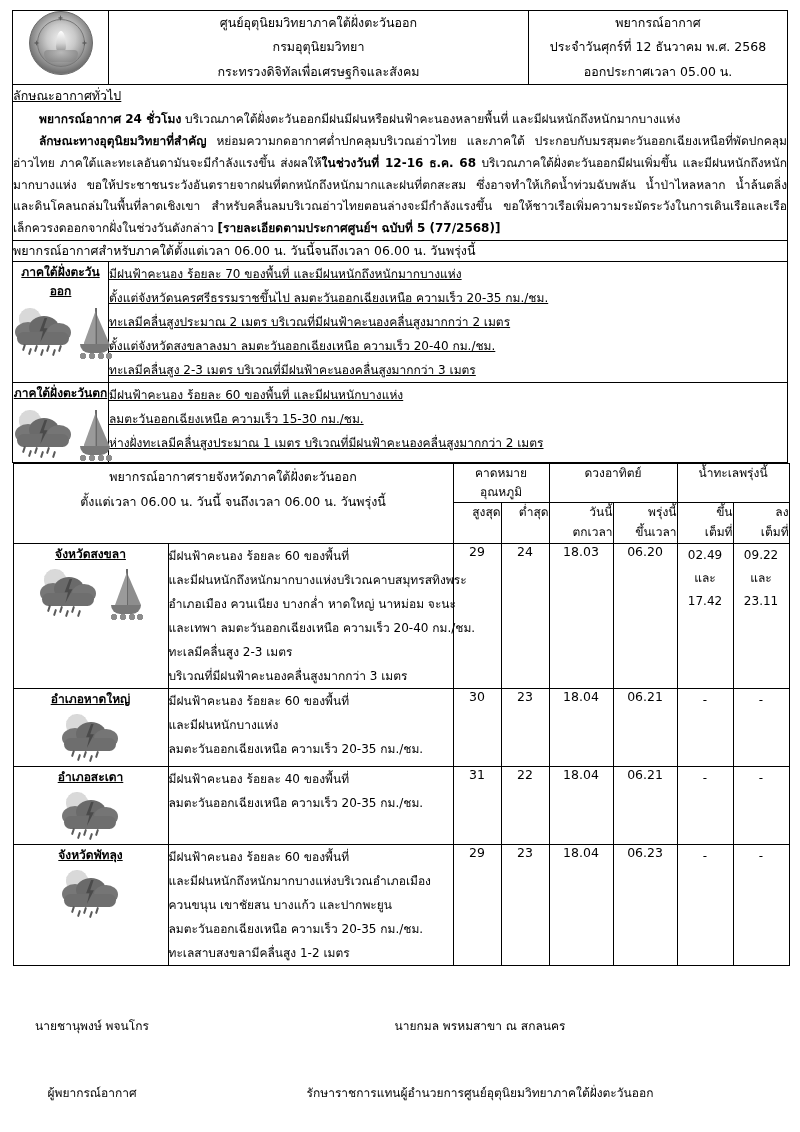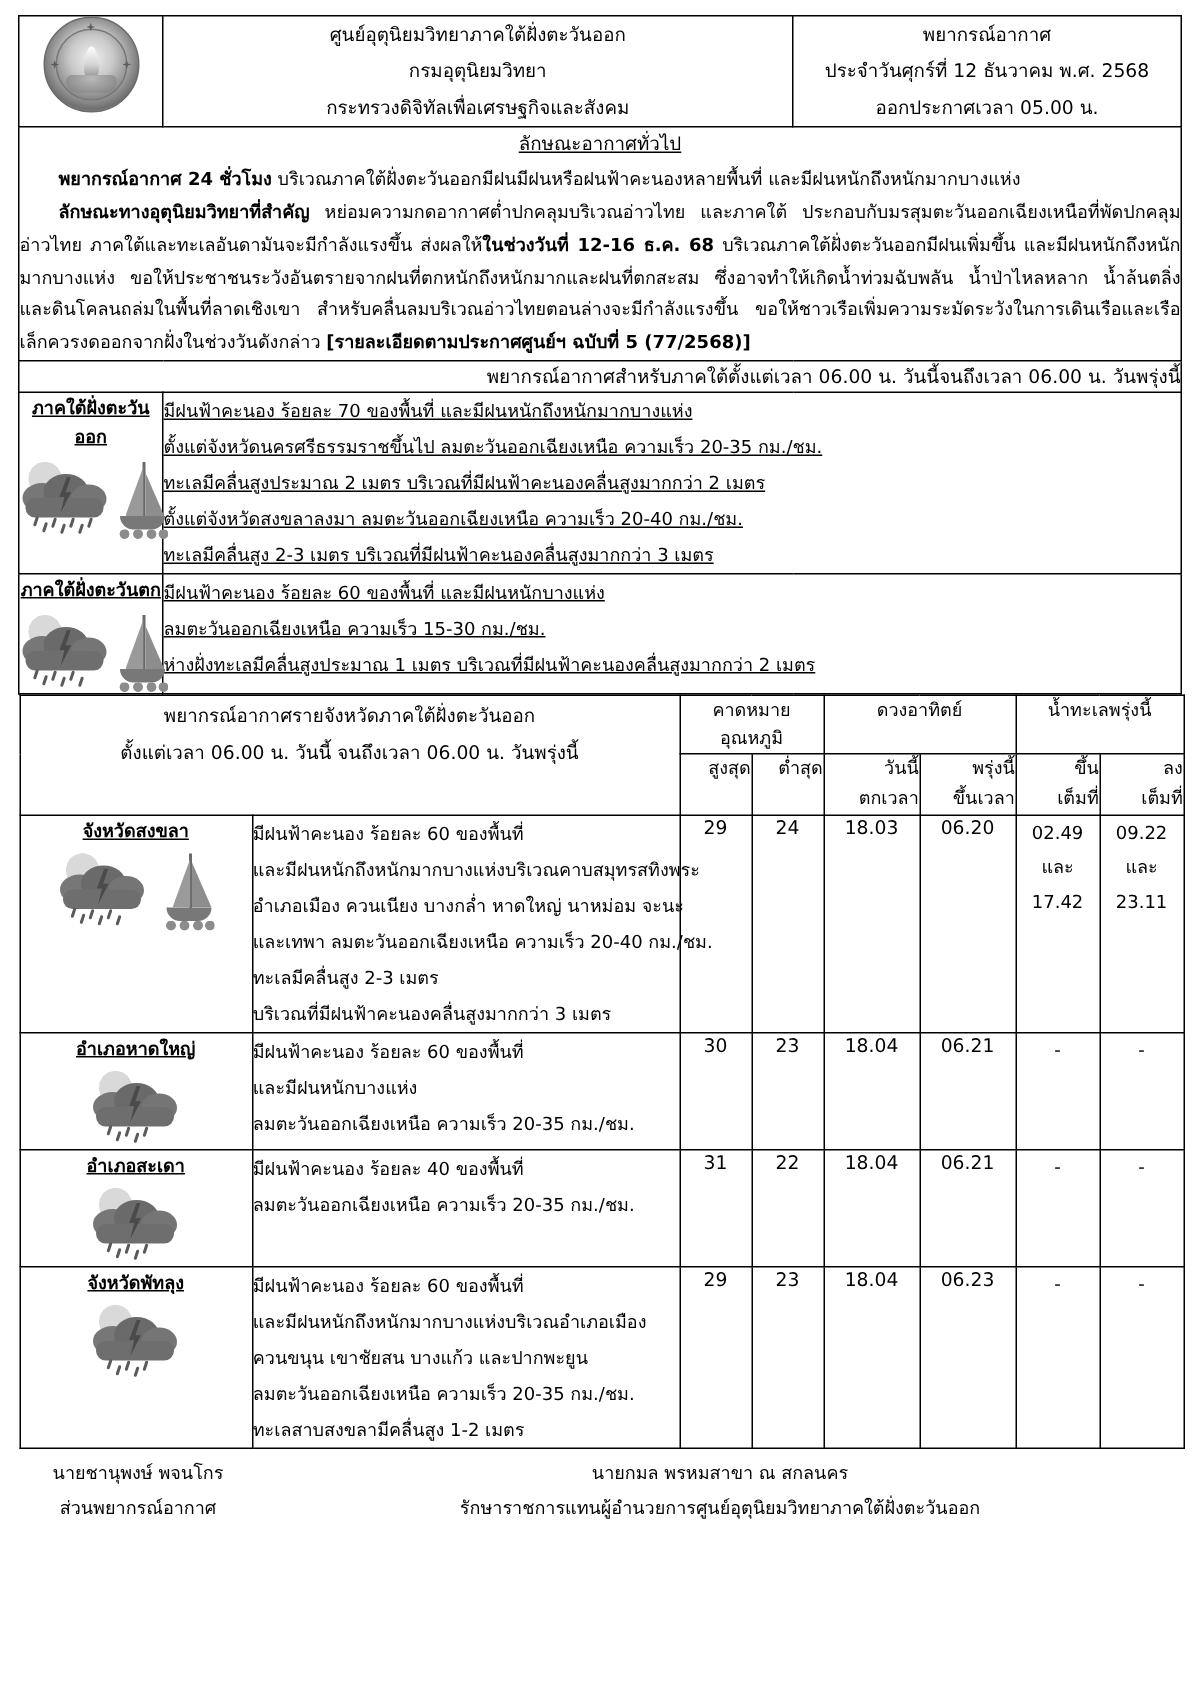--- a/index.html
+++ b/index.html
@@ -86,37 +86,36 @@
   .seal .tick.r { right: 4px; top: 50%; margin-top: -3px; }
   .seal .tick.t { top: 3px; left: 50%; margin-left: -3px; }
 
   .hdr-center-cell { width: 420px; text-align: center; padding: 6px 8px; }
   .hdr-right-cell  { text-align: center; padding: 6px 8px; }
   .hdr-line { line-height: 1.95; font-size: 12.5px; white-space: nowrap; }
 
   
   .gen-cell { padding: 4px 9px 5px 9px; }
   .gen-title {
-    text-align: center;
     text-decoration: underline;
     font-size: 12.5px;
     margin: 1px 0 3px 0;
   }
   .gen-para {
     font-size: 12px;
     line-height: 1.82;
     text-align: justify;
     text-justify: inter-word;
     text-indent: 26px;
     margin: 0;
   }
   .b { font-weight: bold; }
 
   .section-band {
-    text-align: right;
+    text-align: left;
     font-weight: bold;
     font-size: 12.5px;
     padding: 3px 0 4px 0;
   }
 
   
   .region-name-cell {
     width: 155px;
     text-align: center;
     padding: 4px 2px 6px 2px;
@@ -244,21 +243,21 @@
   .footer {
     width: 776px;
     margin-top: 5px;
     display: flex;
     font-size: 12px;
   }
   .foot-col { }
   .foot-col.a { width: 160px; text-align: center; }
   .foot-col.b { width: 230px; text-align: center; }
   .foot-col.c { flex: 1; text-align: center; }
-  .foot-line { line-height: 1.95; white-space: nowrap; }
+  .foot-line { line-height: 1.95; white-space: nowrap; margin-top: 44px; }
   .link { color: #1414c8; text-decoration: underline; }
 </style>
 </head>
 <body>
 
 <div class="page">
 
   <table class="doc">
 
     <tbody>
@@ -582,20 +581,21 @@
         </tbody>
             </table>
       </td>
     </tr>
   </tbody>
     </table>
 
   <div class="footer">
     <div class="foot-col a">
       <div class="foot-line">นายชานุพงษ์ พจนโกร</div>
+      <div class="foot-line">ผู้พยากรณ์อากาศ</div>
       <div class="foot-line">ส่วนพยากรณ์อากาศ</div>
     </div>
     <div class="foot-col c">
       <div class="foot-line">นายกมล พรหมสาขา ณ สกลนคร</div>
       <div class="foot-line">รักษาราชการแทนผู้อำนวยการศูนย์อุตุนิยมวิทยาภาคใต้ฝั่งตะวันออก</div>
     </div>
   </div>
 
 </div>
 

